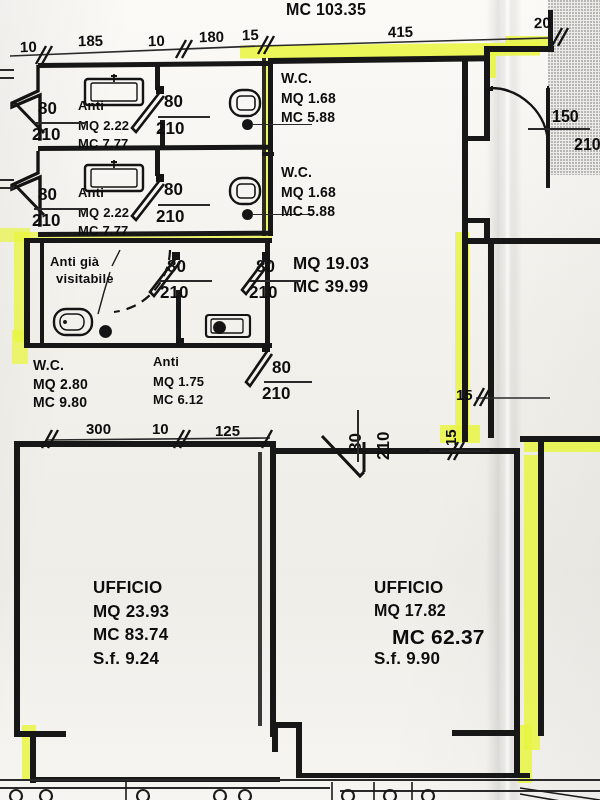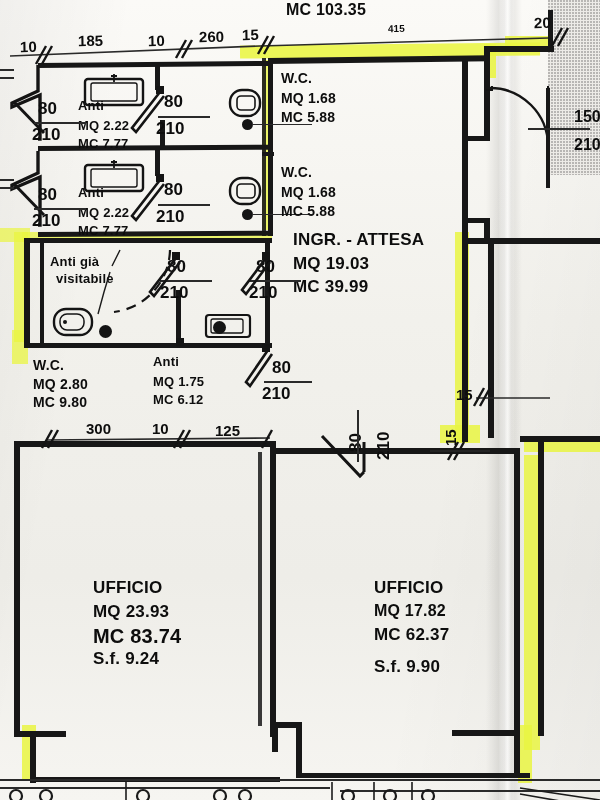--- a/index.html
+++ b/index.html
@@ -226,73 +226,72 @@
   <svg style="left:0;top:62px;width:30px;height:180px;">
     <g stroke="#2a2a2a" stroke-width="1.8">
       <path d="M0,8 L14,8 M0,16 L14,16"></path>
       <path d="M0,118 L14,118 M0,126 L14,126"></path>
     </g>
   </svg>
 
   <div class="dim" style="left:20px;top:38px;font-size:15px;transform:rotate(-1deg);">10</div>
   <div class="dim" style="left:78px;top:32px;font-size:15px;transform:rotate(-1deg);">185</div>
   <div class="dim" style="left:148px;top:32px;font-size:15px;transform:rotate(-1deg);">10</div>
-  <div class="dim" style="left:199px;top:28px;font-size:15px;transform:rotate(-1deg);">260</div>
+  <div class="dim" style="left:199px;top:28px;font-size:15px;transform:rotate(-1deg);">180</div>
   <div class="dim" style="left:242px;top:26px;font-size:15px;transform:rotate(-1deg);">15</div>
-  <div class="dim" style="left:388px;top:23px;font-size:10px;transform:rotate(-1deg);">415</div>
+  <div class="dim" style="left:388px;top:23px;font-size:15px;transform:rotate(-1deg);">415</div>
   <div class="dim" style="left:534px;top:14px;font-size:15px;transform:rotate(-1deg);">20</div>
 
   <div class="lbl" style="left:286px;top:1px;font-size:16px;">MC  103.35</div>
 
   <div class="dim" style="left:86px;top:420px;font-size:15px;">300</div>
   <div class="dim" style="left:152px;top:420px;font-size:15px;">10</div>
   <div class="dim" style="left:215px;top:422px;font-size:15px;">125</div>
 
   <div class="dim" style="left:456px;top:386px;font-size:15px;">15</div>
   <div class="dim vert" style="left:442px;top:446px;font-size:15px;transform:rotate(-90deg);">15</div>
-  <div class="dim" style="left:574px;top:108px;font-size:16px;">150</div>
+  <div class="dim" style="left:552px;top:108px;font-size:16px;">150</div>
   <div class="dim" style="left:574px;top:136px;font-size:16px;">210</div>
 
   <div class="lbl" style="left:78px;top:98px;font-size:13px;">Anti</div>
   <div class="lbl" style="left:78px;top:118px;font-size:13px;">MQ   2.22</div>
   <div class="lbl" style="left:78px;top:136px;font-size:13px;">MC   7.77</div>
 
   <div class="lbl" style="left:78px;top:185px;font-size:13px;">Anti</div>
   <div class="lbl" style="left:78px;top:205px;font-size:13px;">MQ   2.22</div>
   <div class="lbl" style="left:78px;top:223px;font-size:13px;">MC   7.77</div>
 
   <div class="lbl" style="left:281px;top:70px;font-size:14px;">W.C.</div>
   <div class="lbl" style="left:281px;top:90px;font-size:14px;">MQ   1.68</div>
   <div class="lbl" style="left:281px;top:109px;font-size:14px;">MC   5.88</div>
 
   <div class="lbl" style="left:281px;top:164px;font-size:14px;">W.C.</div>
   <div class="lbl" style="left:281px;top:184px;font-size:14px;">MQ   1.68</div>
   <div class="lbl" style="left:281px;top:203px;font-size:14px;">MC   5.88</div>
 
-  <div class="lbl" style="left:293px;top:230px;font-size:17px;">INGR. - ATTESA</div>
   <div class="lbl" style="left:293px;top:254px;font-size:17px;">MQ   19.03</div>
   <div class="lbl" style="left:293px;top:277px;font-size:17px;">MC   39.99</div>
 
   <div class="lbl" style="left:33px;top:357px;font-size:14px;">W.C.</div>
   <div class="lbl" style="left:33px;top:376px;font-size:14px;">MQ   2.80</div>
   <div class="lbl" style="left:33px;top:394px;font-size:14px;">MC   9.80</div>
 
   <div class="lbl" style="left:153px;top:354px;font-size:13px;">Anti</div>
   <div class="lbl" style="left:153px;top:374px;font-size:13px;">MQ   1.75</div>
   <div class="lbl" style="left:153px;top:392px;font-size:13px;">MC   6.12</div>
 
   <div class="lbl" style="left:93px;top:578px;font-size:17px;">UFFICIO</div>
   <div class="lbl" style="left:93px;top:602px;font-size:17px;">MQ   23.93</div>
-  <div class="lbl" style="left:93px;top:625px;font-size:20px;">MC   83.74</div>
+  <div class="lbl" style="left:93px;top:625px;font-size:17px;">MC   83.74</div>
   <div class="lbl" style="left:93px;top:649px;font-size:17px;">S.f.    9.24</div>
 
   <div class="lbl" style="left:374px;top:578px;font-size:17px;">UFFICIO</div>
   <div class="lbl" style="left:374px;top:602px;font-size:16px;">MQ   17.82</div>
-  <div class="lbl" style="left:374px;top:625px;font-size:17px;">MC   62.37</div>
-  <div class="lbl" style="left:374px;top:649px;font-size:17px;margin-top:8px;">S.f.    9.90</div>
+  <div class="lbl" style="left:392px;top:625px;font-size:21px;">MC   62.37</div>
+  <div class="lbl" style="left:374px;top:649px;font-size:17px;">S.f.    9.90</div>
 
   <div class="lbl" style="left:50px;top:254px;font-size:13px;">Anti già</div>
   <div class="lbl" style="left:56px;top:271px;font-size:13px;">visitabile</div>
   <svg style="left:84px;top:246px;width:60px;height:80px;">
     <path d="M28,20 L36,4 M26,26 L20,46 L14,68" fill="none" stroke="#1b1b1b" stroke-width="1.4"></path>
   </svg>
 
   <div class="dim" style="left:38px;top:99px;font-size:17px;">80</div>
   <div class="t" style="left:34px;top:122px;width:52px;height:1.6px;"></div>
   <div class="dim" style="left:32px;top:125px;font-size:17px;">210</div>

